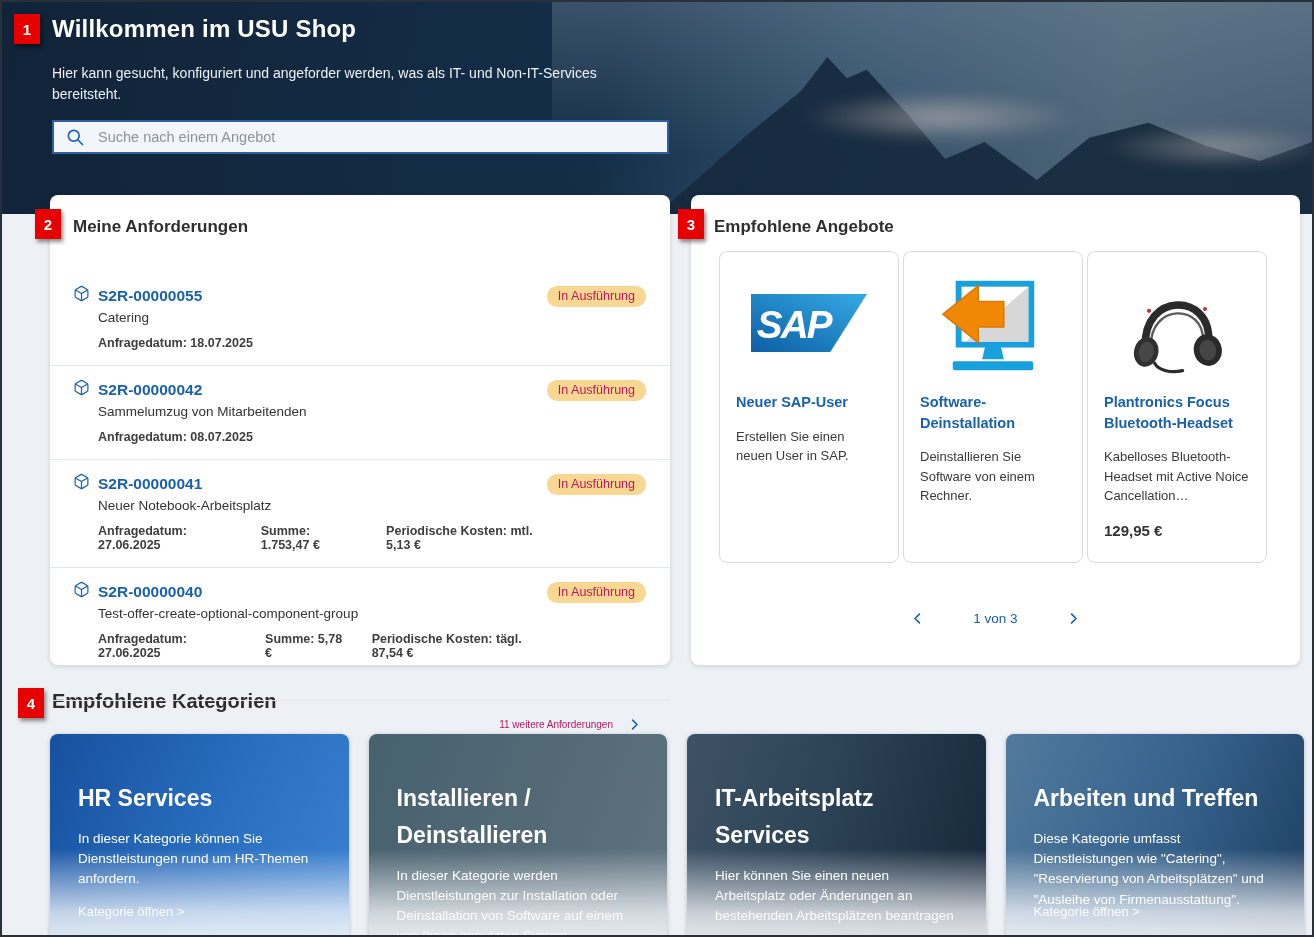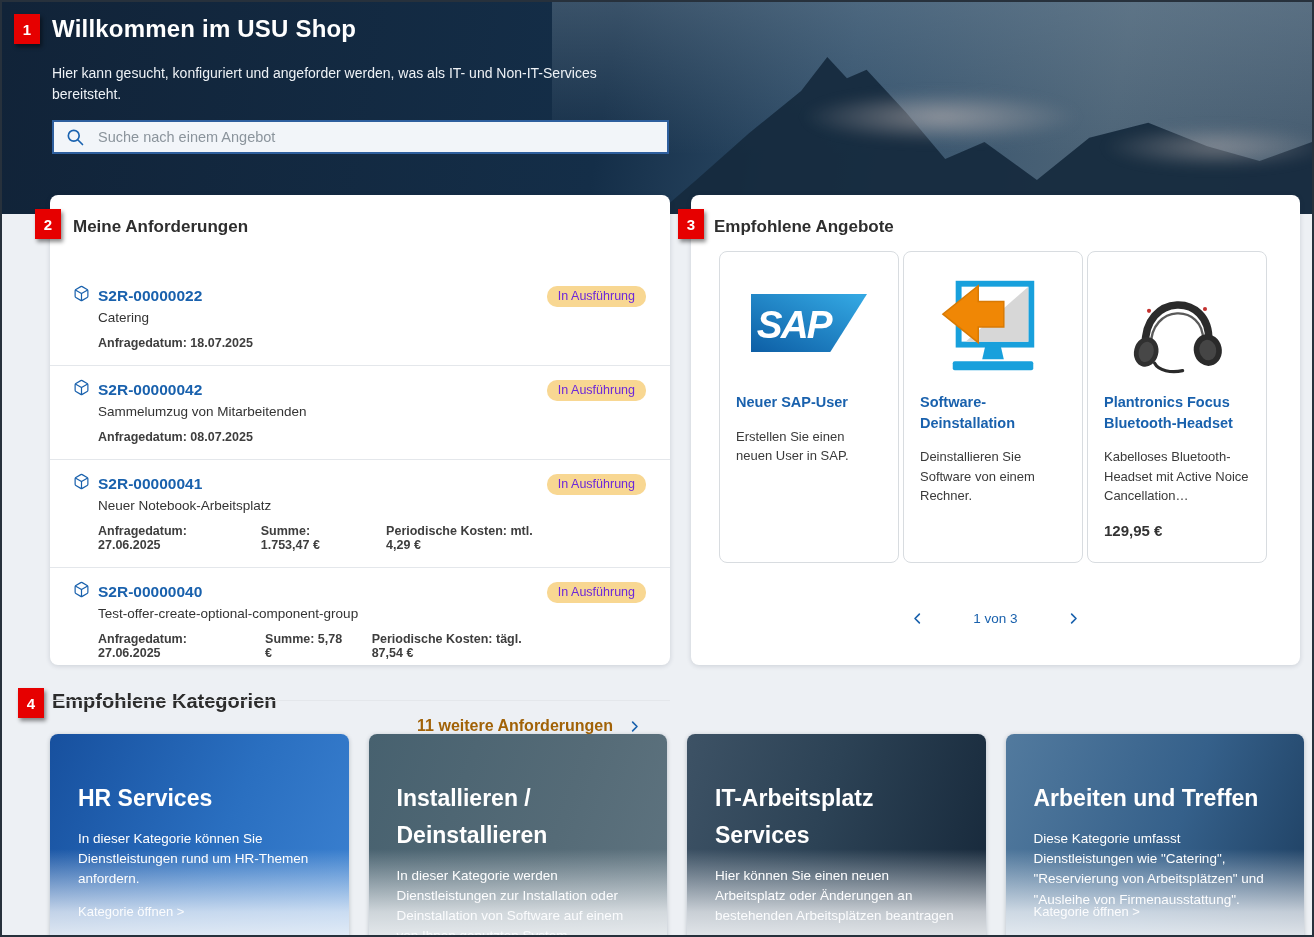--- a/index.html
+++ b/index.html
@@ -43,25 +43,25 @@
 
   
   .req-list { list-style:none; flex:1; }
   .req-item { display:flex; justify-content:space-between; padding:13px 24px 15px 23px; }
   .req-item + .req-item { border-top:1px solid #e4e7eb; }
   .req-idline { display:flex; align-items:center; gap:8px; }
   .req-id { font-size:15.5px; font-weight:700; color:#1961ad; text-decoration:none; }
   .req-name { margin:4px 0 0 25px; font-size:13.5px; color:#333; }
   .req-meta { display:flex; gap:28px; margin:11px 0 0 25px; font-size:12.5px; color:#3e3e3e;font-weight:bold; }
   .req-meta span:empty { display:none; }
-  .status-pill { align-self:flex-start; margin-top:1px; background:#f8d792; color:#6d28d9;
+  .status-pill { align-self:flex-start; margin-top:1px; background:#f8d792; color:#be185d;
     font-size:12.5px; font-weight:500; padding:3px 11px 4px; border-radius:10px; white-space:nowrap; }
   .req-footer { border-top:1px solid #e4e7eb; padding:16px 28px 0 0; display:flex;
     justify-content:flex-end; align-items:center; gap:14px; height:56px; }
-  .more-link { color:#a16207; font-size:16px; font-weight:700; text-decoration:none; cursor:pointer; }
+  .more-link { color:#be185d; font-size:10px; font-weight:400; text-decoration:none; cursor:pointer; }
 
   
   .offers-row { display:flex; gap:4px; padding:4px 20px 0 28px; }
   .offer-card { width:180px; height:312px; border:1px solid #d8dce0; border-radius:8px;
     padding:14px 16px; background:#fff; }
   .offer-img { height:106px; display:flex; align-items:center; justify-content:center; margin-top:4px; }
   .offer-title { margin-top:16px; color:#1961ad; font-size:14.5px; font-weight:700; line-height:1.42; cursor:pointer; }
   .offer-desc { margin-top:14px; font-size:13px; color:#3a3a3a; line-height:1.5; }
   .offer-price { margin-top:16px; font-size:15px; font-weight:700; color:#333; }
   .offer-price:empty { display:none; }
@@ -130,21 +130,21 @@
       <li class="req-item">
         <div>
           <div class="req-idline">
             <span>
               <svg width="17" height="17" viewBox="0 0 24 24" fill="none" stroke="#1961ad" stroke-width="1.7" stroke-linejoin="round">
                 <path d="M21 16V8a2 2 0 0 0-1-1.73l-7-4a2 2 0 0 0-2 0l-7 4A2 2 0 0 0 3 8v8a2 2 0 0 0 1 1.73l7 4a2 2 0 0 0 2 0l7-4A2 2 0 0 0 21 16z"></path>
                 <path d="M3.27 6.96 12 12.01l8.73-5.05"></path>
                   <path d="M12 22.08V12"></path>
               </svg>
             </span>
-            <a class="req-id">S2R-00000022</a>
+            <a class="req-id">S2R-00000055</a>
           </div>
           <div class="req-name">Catering</div>
           <div class="req-meta">
             <span>Anfragedatum: 18.07.2025</span>
 
           </div>
         </div>
         <span class="status-pill">In Ausführung</span>
       </li>
 
@@ -178,21 +178,21 @@
                 <path d="M3.27 6.96 12 12.01l8.73-5.05"></path>
                   <path d="M12 22.08V12"></path>
               </svg>
             </span>
             <a class="req-id">S2R-00000041</a>
           </div>
           <div class="req-name">Neuer Notebook-Arbeitsplatz</div>
           <div class="req-meta">
             <span>Anfragedatum: 27.06.2025</span>
             <span>Summe: 1.753,47 €</span>
-            <span>Periodische Kosten: mtl. 4,29 €</span>
+            <span>Periodische Kosten: mtl. 5,13 €</span>
           </div>
         </div>
         <span class="status-pill">In Ausführung</span>
       </li>
 
       <li class="req-item">
         <div>
           <div class="req-idline">
             <span>
               <svg width="17" height="17" viewBox="0 0 24 24" fill="none" stroke="#1961ad" stroke-width="1.7" stroke-linejoin="round">

